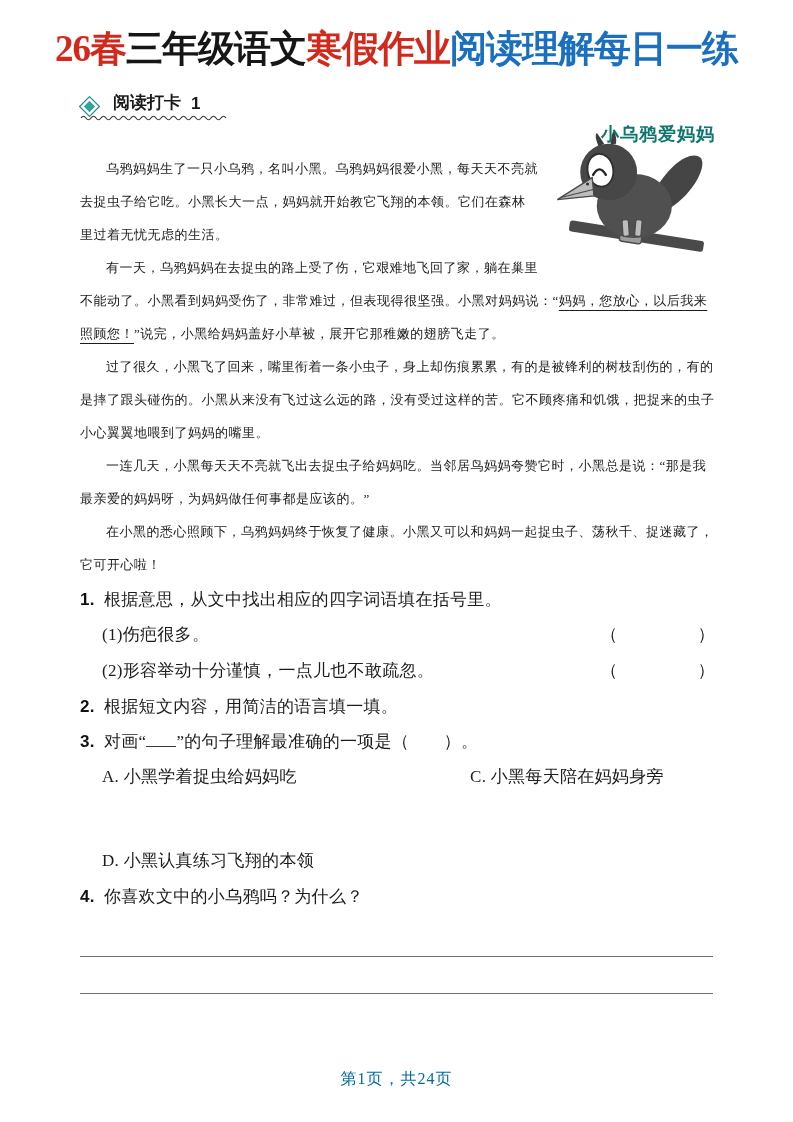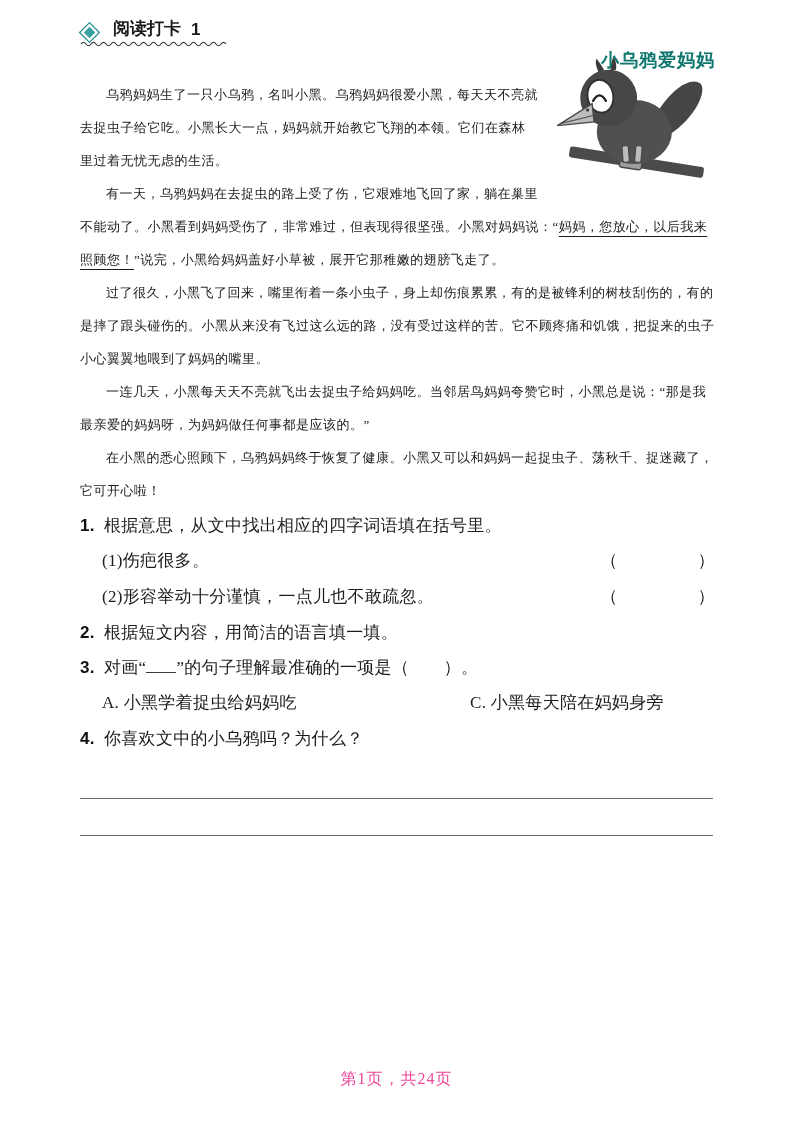--- a/index.html
+++ b/index.html
@@ -113,29 +113,30 @@
     height:0;
   }
   .answer-line.first{margin-top:42px;}
   .answer-line.second{margin-top:36px;}
   
   .footer{
     position:absolute;
     bottom:32px;left:0;
     width:100%;
     text-align:center;
-    font-size:16px;color:#ec4899;
+    font-size:16px;color:#0369a1;
     letter-spacing:1px;
   }
 </style>
 </head>
 <body>
 
 <div class="page">
 
+  <h1 class="main-title"><span class="t-red">26春</span><span class="t-black">三年级语文</span><span class="t-red">寒假作业</span><span class="t-blue">阅读理解每日一练</span></h1>
 
   <div class="badge-row">
     <span class="diamond"></span>
     <span class="badge-label">阅读打卡</span>
     <span class="badge-num">1</span>
     <svg class="wavy" width="150" height="8" viewBox="0 0 150 8">
       <path d="M1 4 Q3.5 0.5 6 4 T11 4 T16 4 T21 4 T26 4 T31 4 T36 4 T41 4 T46 4 T51 4 T56 4 T61 4 T66 4 T71 4 T76 4 T81 4 T86 4 T91 4 T96 4 T101 4 T106 4 T111 4 T116 4 T121 4 T126 4 T131 4 T136 4 T141 4 T146 4" fill="none" stroke="#3a3a3a" stroke-width="1.2"></path>
     </svg>
   </div>
 
@@ -207,20 +208,21 @@
       <span class="q-text">根据短文内容，用简洁的语言填一填。</span>
     </div>
 
     <div class="q-head">
       <span class="q-num">3.</span>
       <span class="q-text"><span>对画“</span><span class="blank b-small"></span><span>”的句子理解最准确的一项是（　　）。</span></span>
     </div>
     <div class="options">
       <span>A. 小黑学着捉虫给妈妈吃</span>
       <span>C. 小黑每天陪在妈妈身旁</span>
+      <span>D. 小黑认真练习飞翔的本领</span>
     </div>
 
     <div class="q-head">
       <span class="q-num">4.</span>
       <span class="q-text">你喜欢文中的小乌鸦吗？为什么？</span>
     </div>
   </div>
 
   <div class="answer-line first"></div>
   <div class="answer-line second"></div>

